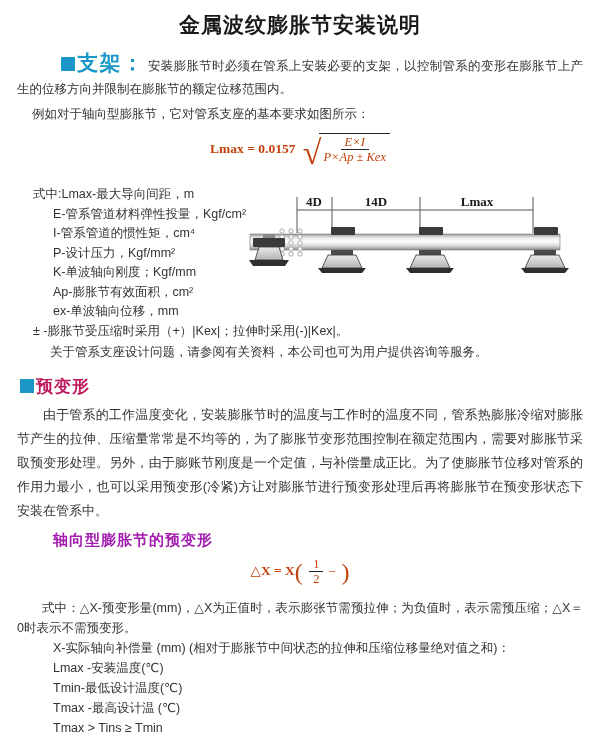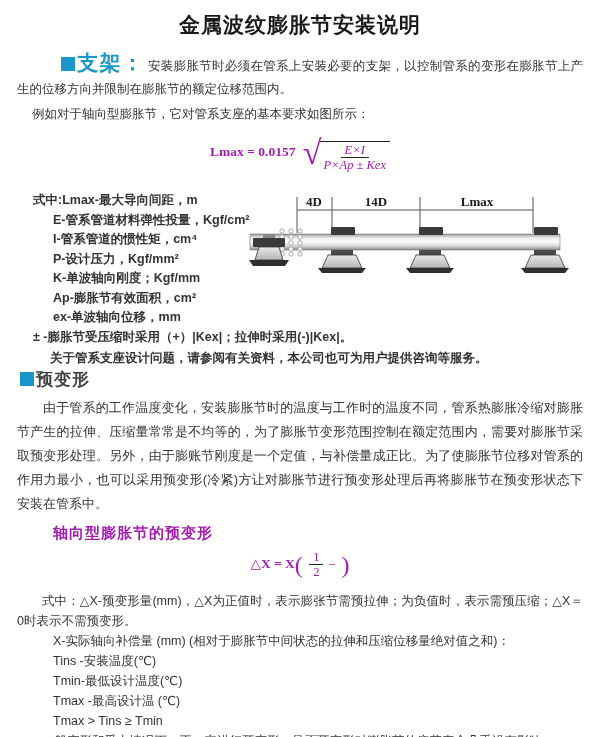--- a/index.html
+++ b/index.html
@@ -31,51 +31,52 @@
     display:inline-block;width:14px;height:14px;
     background:#1a96c8;margin-right:2px;
     vertical-align:-1px;
   }
   .example-line{margin-top:3px;text-indent:15px;line-height:20px;}
 
   
   .formula{
     text-align:center;
     font-family:"Liberation Serif","DejaVu Serif",serif;
-    font-size:13.5px;color:#a21caf;
+    font-size:13.5px;color:#c2410c;
   }
   .formula-1{margin-top:9px;height:38px;}
   .f-bold{font-weight:bold;}
   .f-it{font-style:italic;}
   .frac{
     display:inline-flex;flex-direction:column;align-items:center;
     vertical-align:middle;line-height:1.15;margin:0 3px;
     font-size:12.5px;
   }
   .frac .num{border-bottom:1px solid #222;padding:0 4px;}
   .frac .den{padding:0 4px;}
   .sqrt{display:inline-flex;align-items:flex-start;vertical-align:middle;margin-left:4px;}
   .sqrt-sign{
     font-size:34px;line-height:1;font-weight:400;
     transform:translateY(3px);margin-right:-2px;
   }
-  .sqrt-body{border-top:1.5px solid #222;padding-top:1px;margin-top:8px;}
+  .sqrt-body{border-top:1.5px solid #222;padding-top:1px;}
   .sqrt-body .frac{margin:0;}
   .paren{font-size:24px;font-weight:300;vertical-align:middle;line-height:1;}
   .fm-op{vertical-align:middle;margin:0 2px;}
 
   
   .def-line{line-height:19.5px;margin:0;}
   .ind-1{padding-left:16px;}
   .ind-2{padding-left:36px;}
-  .def-block{margin-top:20px;font-weight:bold;}
+  .def-block{margin-top:14px;}
   .service-note{margin-top:1px;text-indent:33px;line-height:20px;}
 
   .sec-head{
-    color:#404040;font-size:17px;font-weight:bold;letter-spacing:1px;
+    margin-top:13px;
+    color:#be185d;font-size:17px;font-weight:bold;letter-spacing:1px;
     padding-left:3px;
   }
   .preform-para{margin-top:5px;line-height:24px;text-indent:2em;font-size:13px;}
   .sub-head{
     color:#a21caf;font-size:15px;font-weight:bold;
     letter-spacing:1px;margin-top:8px;
   }
   .sub-head.axial{padding-left:36px;}
   .formula-2{margin-top:7px;height:34px;}
   .explain-para{margin-top:7px;line-height:20px;text-indent:2em;text-align:justify;}
@@ -140,21 +141,21 @@
       <span class="frac">
         <span class="num">1</span>
         <span class="den">2</span>
       </span><span class="fm-op">−</span>
       <span class="paren">)</span>
     </div>
 
     <p class="para explain-para">式中：△X-预变形量(mm)，△X为正值时，表示膨张节需预拉伸；为负值时，表示需预压缩；△X＝0时表示不需预变形。</p>
 
     <p class="def-line ind-2 temp-line">X-实际轴向补偿量 (mm) (相对于膨胀节中间状态的拉伸和压缩位移量绝对值之和)：</p>
-    <p class="def-line ind-2 temp-line">Tins -安装温度(℃)</p>
+    <p class="def-line ind-2 temp-line">Lmax -安装温度(℃)</p>
     <p class="def-line ind-2 temp-line">Tmin-最低设计温度(℃)</p>
     <p class="def-line ind-2 temp-line">Tmax -最高设计温 (℃)</p>
     <p class="def-line ind-2 temp-line">Tmax &gt; Tins ≥ Tmin</p>
 
     <p class="para note-line">一般变形和受力情况下，不一定进行预变形，足否预变形对膨胀节的疲劳寿命几乎没有影响。</p>
 
   </div>
 
   <svg class="pipe-diagram" viewBox="0 0 355 100" xmlns="http://www.w3.org/2000/svg">
     <defs>

